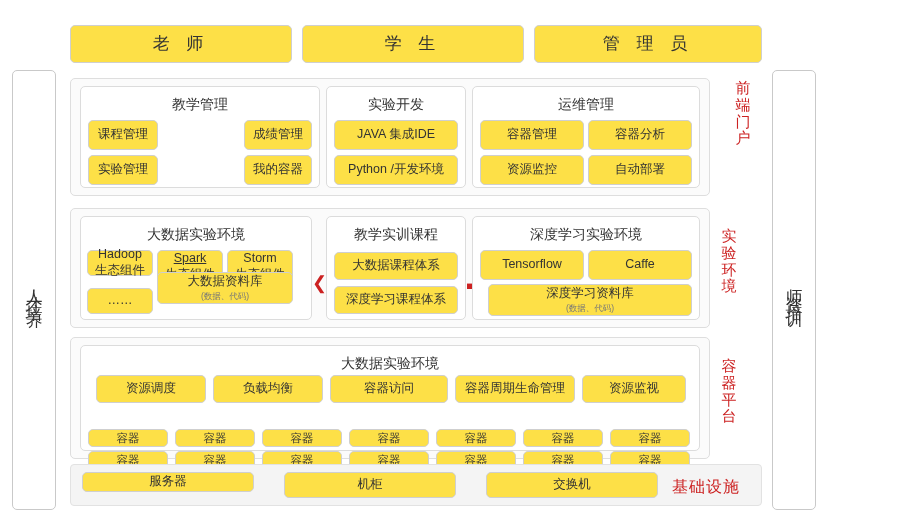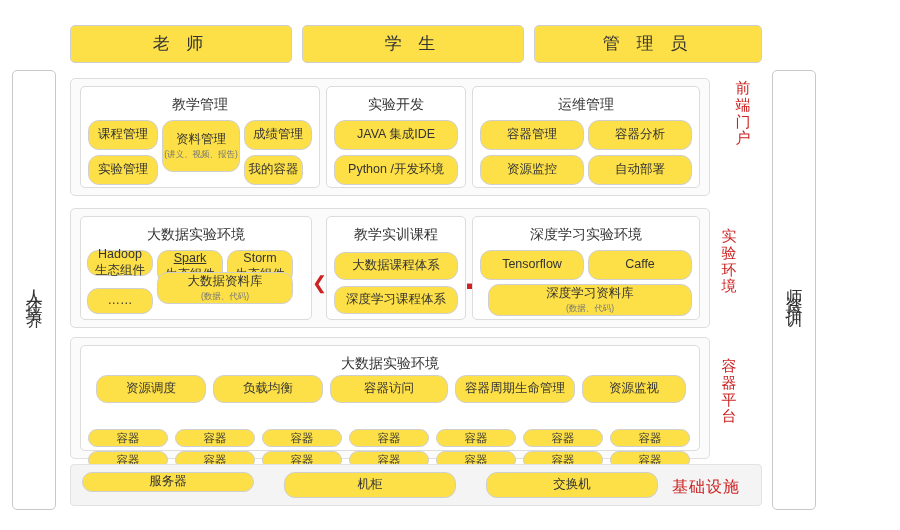--- a/index.html
+++ b/index.html
@@ -103,21 +103,20 @@
   .group-title {
     text-align: center;
     font-size: 14px;
     color: #333;
     padding-top: 9px;
   }
 
   .cell {
     position: absolute;
     font-size: 12.5px;
-    border-radius: 11px;
   }
   .cell .sub {
     display: block;
     font-size: 8.5px;
     color: #777;
     margin-top: 1px;
   }
   .cell .two {
     display: block;
   }
@@ -159,31 +158,27 @@
   <div class="panel" style="position:absolute; left:70px; top:78px; width:640px; height:118px;"></div>
 
   <div class="side-label" style="left:732px; top:80px;">前端门户</div>
 
   <div class="group" style="left:80px; top:86px; width:240px; height:102px;">
     <div class="group-title">教学管理</div>
   </div>
   <div class="wbox cell" style="left:88px; top:120px; width:70px; height:30px;">
     <span>课程管理</span>
   </div>
-  <div class="wbox cell" style="left:162px; top:120px; width:78px; height:52px; flex-direction:column;">
-    <span>资料管理</span>
-    <span class="sub">(讲义、视频、报告)</span>
-  </div>
   <div class="wbox cell" style="left:244px; top:120px; width:68px; height:30px;">
     <span>成绩管理</span>
   </div>
   <div class="wbox cell" style="left:88px; top:155px; width:70px; height:30px;">
     <span>实验管理</span>
   </div>
-  <div class="wbox cell" style="left:244px; top:155px; width:59px; height:30px;">
+  <div class="wbox cell" style="left:244px; top:155px; width:68px; height:30px;">
     <span>我的容器</span>
   </div>
 
   <div class="group" style="left:326px; top:86px; width:140px; height:102px;">
     <div class="group-title">实验开发</div>
   </div>
   <div class="wbox cell" style="left:334px; top:120px; width:124px; height:30px;">
     <span>JAVA 集成IDE</span>
   </div>
   <div class="wbox cell" style="left:334px; top:155px; width:124px; height:30px;">

